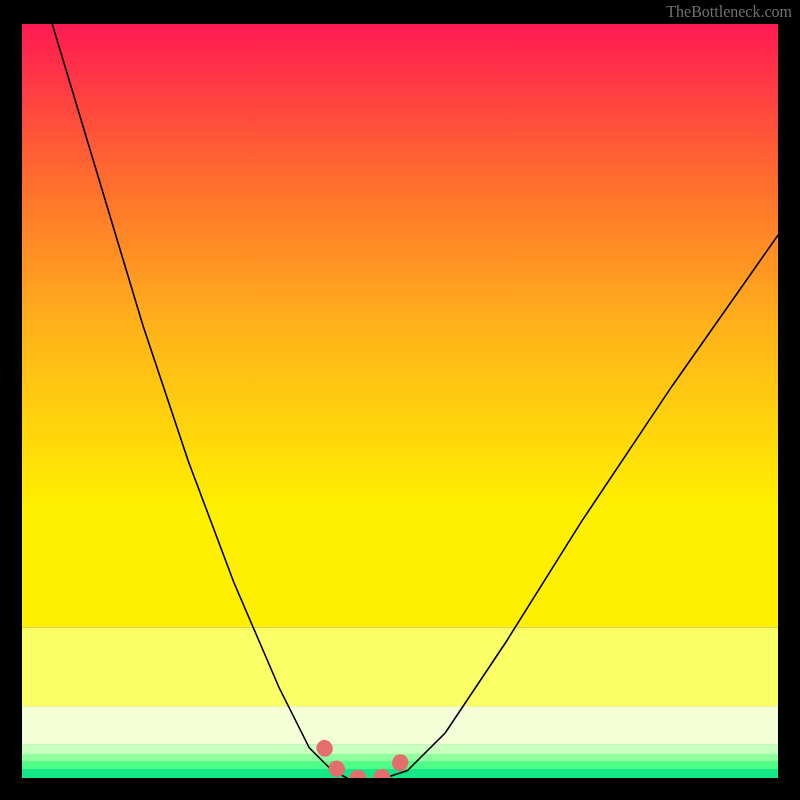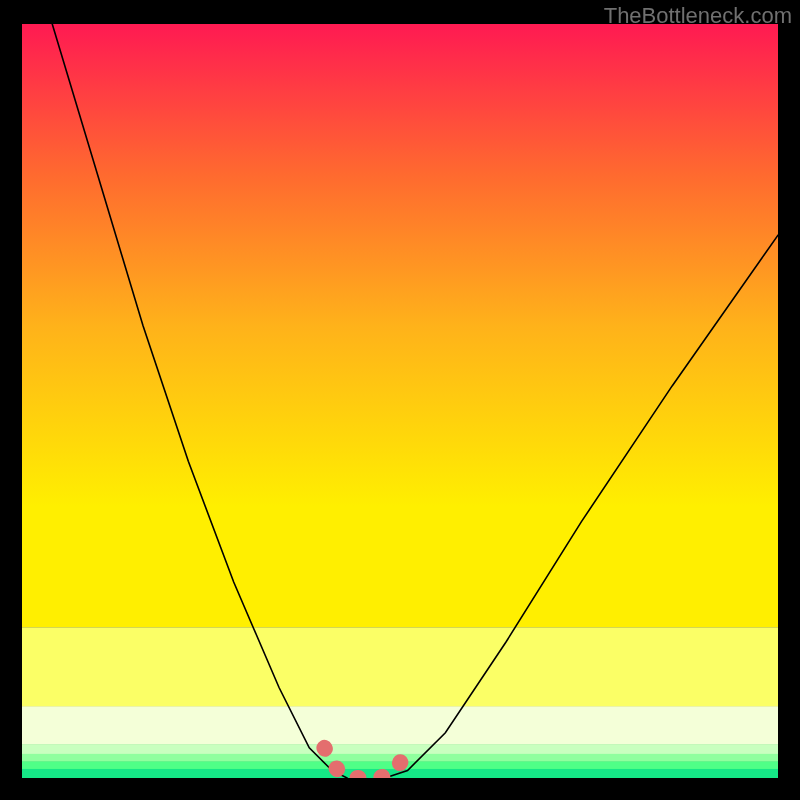--- a/index.html
+++ b/index.html
@@ -10,22 +10,23 @@
     background: #000;
     font-family: Arial, sans-serif;
     position: relative;
     overflow: hidden;
   }
   .watermark {
     position: absolute;
     top: 3px;
     right: 8px;
     color: #707070;
-    font-size: 22px;
+    font-size: 16px;
     z-index: 10;
+    font-family: Liberation Serif, serif;
   }
   .chart-frame {
     position: absolute;
     left: 22px;
     top: 24px;
     width: 756px;
     height: 754px;
     box-sizing: border-box;
   }
   svg {

